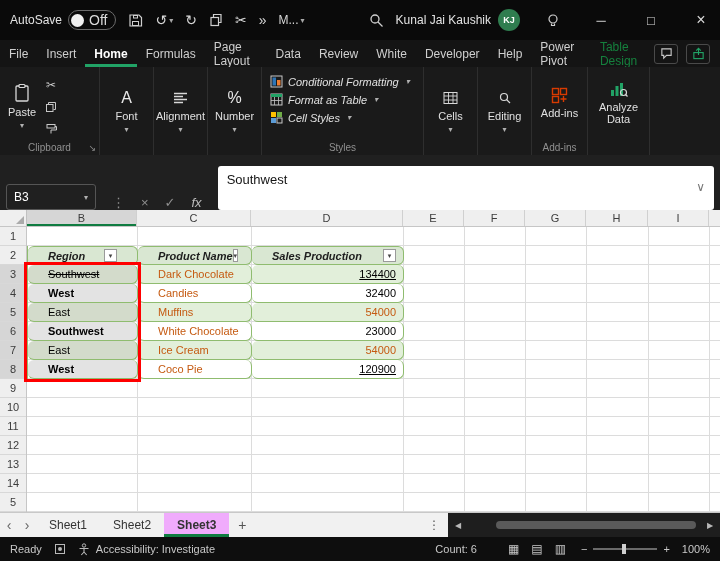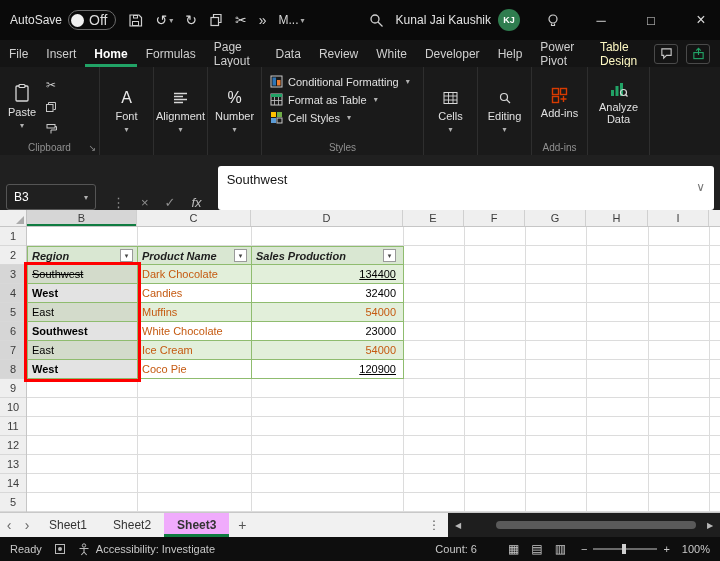--- a/index.html
+++ b/index.html
@@ -22,41 +22,41 @@
             font-weight:bold; display:flex; align-items:center; justify-content:center; }
   .wctl { width:38px; height:40px; display:flex; align-items:center; justify-content:center;
           color:#d8d8d8; font-size:13px; }
   .spacer { flex:1; }
 
   
   .tabrow { position:absolute; top:40px; left:0; right:0; height:27px; background:#141414;
             display:flex; align-items:stretch; color:#cfcfcf; font-size:12px; }
   .rtab { display:flex; align-items:center; padding:0 9px; }
   .rtab.active { color:#fff; font-weight:bold; box-shadow: inset 0 -3px 0 #21A366; }
-  .rtab.contextual { color:#fef9c3; }
+  .rtab.contextual { color:#15803d; }
   .tabrow-right { margin-left:auto; display:flex; align-items:center; gap:8px; padding-right:10px; }
   .tr-btn { width:24px; height:20px; border:1px solid #4a4a4a; border-radius:3px;
             display:flex; align-items:center; justify-content:center; }
 
   
   .ribbon { position:absolute; top:67px; left:0; right:0; height:88px; background:#1a1a1a;
             color:#e0e0e0; font-size:11px; display:flex; }
   .rgroup { position:relative; border-right:1px solid #2e2e2e; height:100%; }
   .glabel { position:absolute; bottom:2px; left:0; right:0; text-align:center; color:#909090; font-size:10px; }
   .launcher { position:absolute; bottom:2px; right:3px; color:#8a8a8a; font-size:9px; }
   .clipgrp { width:100px; display:flex; padding:6px 4px 16px 8px; gap:6px; }
   .bigbtn { display:flex; flex-direction:column; align-items:center; justify-content:center; gap:3px; }
   .bigbtn .carat { font-size:8px; color:#b0b0b0; }
   .minicol { display:flex; flex-direction:column; gap:6px; padding-top:4px; }
   .mini { width:18px; height:16px; display:flex; align-items:center; justify-content:center; font-size:12px; color:#d0d0d0; }
   .cgrp { width:54px; display:flex; flex-direction:column; align-items:center; justify-content:center; gap:3px; }
   .cicon { font-size:16px; color:#e8e8e8; height:18px; line-height:18px; }
   .carat { font-size:8px; color:#b0b0b0; }
   .stylesgrp { width:162px; padding:8px 6px 16px 8px; display:flex; flex-direction:column; gap:5px; }
-  .srow { display:flex; align-items:center; gap:5px; white-space:nowrap; }
+  .srow { display:flex; align-items:center; gap:5px; white-space:nowrap;font-style:italic; }
   .srow .carat { margin-left:2px; }
   .addinsgrp { width:56px; }
   .addinsgrp .bigbtn, .analyzegrp .bigbtn { width:100%; height:72px; }
   .analyzegrp { width:62px; }
   .analyzegrp .blabel { text-align:center; line-height:12px; }
 
   
   .fbar { position:absolute; top:155px; left:0; right:0; height:55px; background:#202020;
           display:flex; align-items:flex-end; padding:0 6px; gap:16px; }
   .namebox { width:90px; height:26px; border:1px solid #555; border-radius:3px; color:#fff;
@@ -85,21 +85,21 @@
   .gbody { position:absolute; left:27px; top:17px; right:0; bottom:0;
            background-image: repeating-linear-gradient(to bottom, transparent 0, transparent 18px, #dcdcdc 18px, #dcdcdc 19px); }
   .vl { position:absolute; top:0; bottom:0; width:1px; background:#dcdcdc; }
   .vl1{left:110px}.vl2{left:224px}.vl3{left:376px}.vl4{left:437px}.vl5{left:498px}
   .vl6{left:559px}.vl7{left:621px}.vl8{left:682px}
 
   
   .xtable { position:absolute; left:0; top:19px; width:378px; border-left:1px solid #8fbc6f; font-size:11px; }
   .trow { display:flex; height:19px; }
   .cell { height:19px; line-height:18px; border-right:1px solid #8fbc6f; border-bottom:1px solid #8fbc6f;
-          padding:0 4px; white-space:nowrap; overflow:hidden; background:#fff; }
+          padding:0 20px; white-space:nowrap; overflow:hidden; background:#fff;border-radius:6px; }
   .hrow .cell { background:#d9e7d2; font-weight:bold; font-style:italic; color:#1d1d1d;
                 border-top:1px solid #8fbc6f; display:flex; align-items:center; }
   .creg { width:110px; } .cprod { width:114px; color:#C55A11; } .csales { width:152px; text-align:right; padding-right:7px; }
   .band { background:#E2EFDA; }
   .selg { background:#D3DBCB; }  
   .selw { background:#E3E3E3;font-weight:bold; }  
   .strike { text-decoration: line-through; }
   .u { text-decoration: underline; }
   .org { color:#C55A11; }
   .filterbtn { margin-left:auto; width:13px; height:13px; background:#fff; border:1px solid #9a9a9a;

